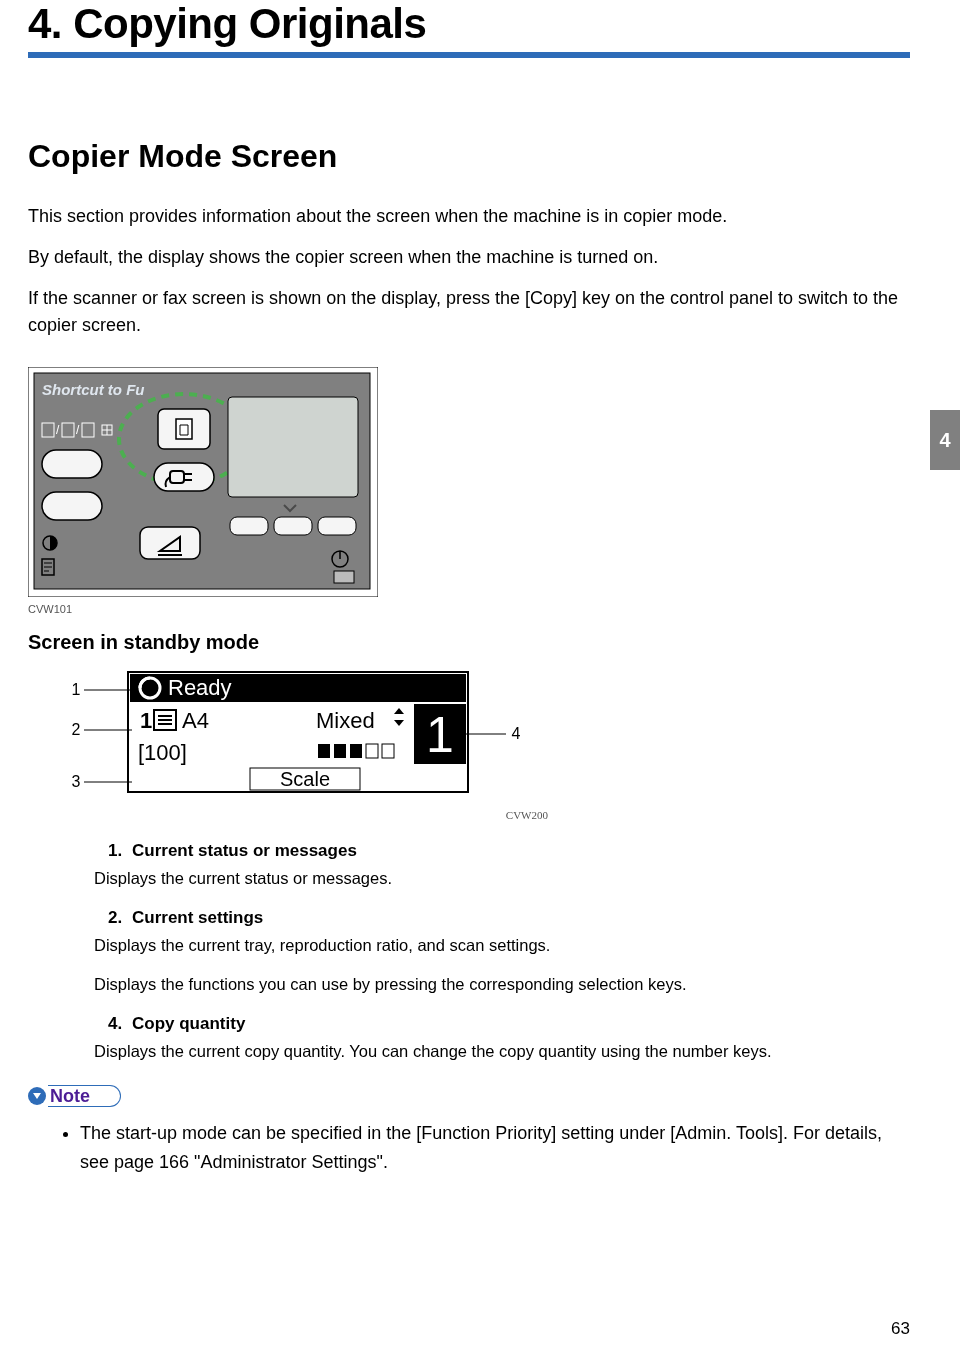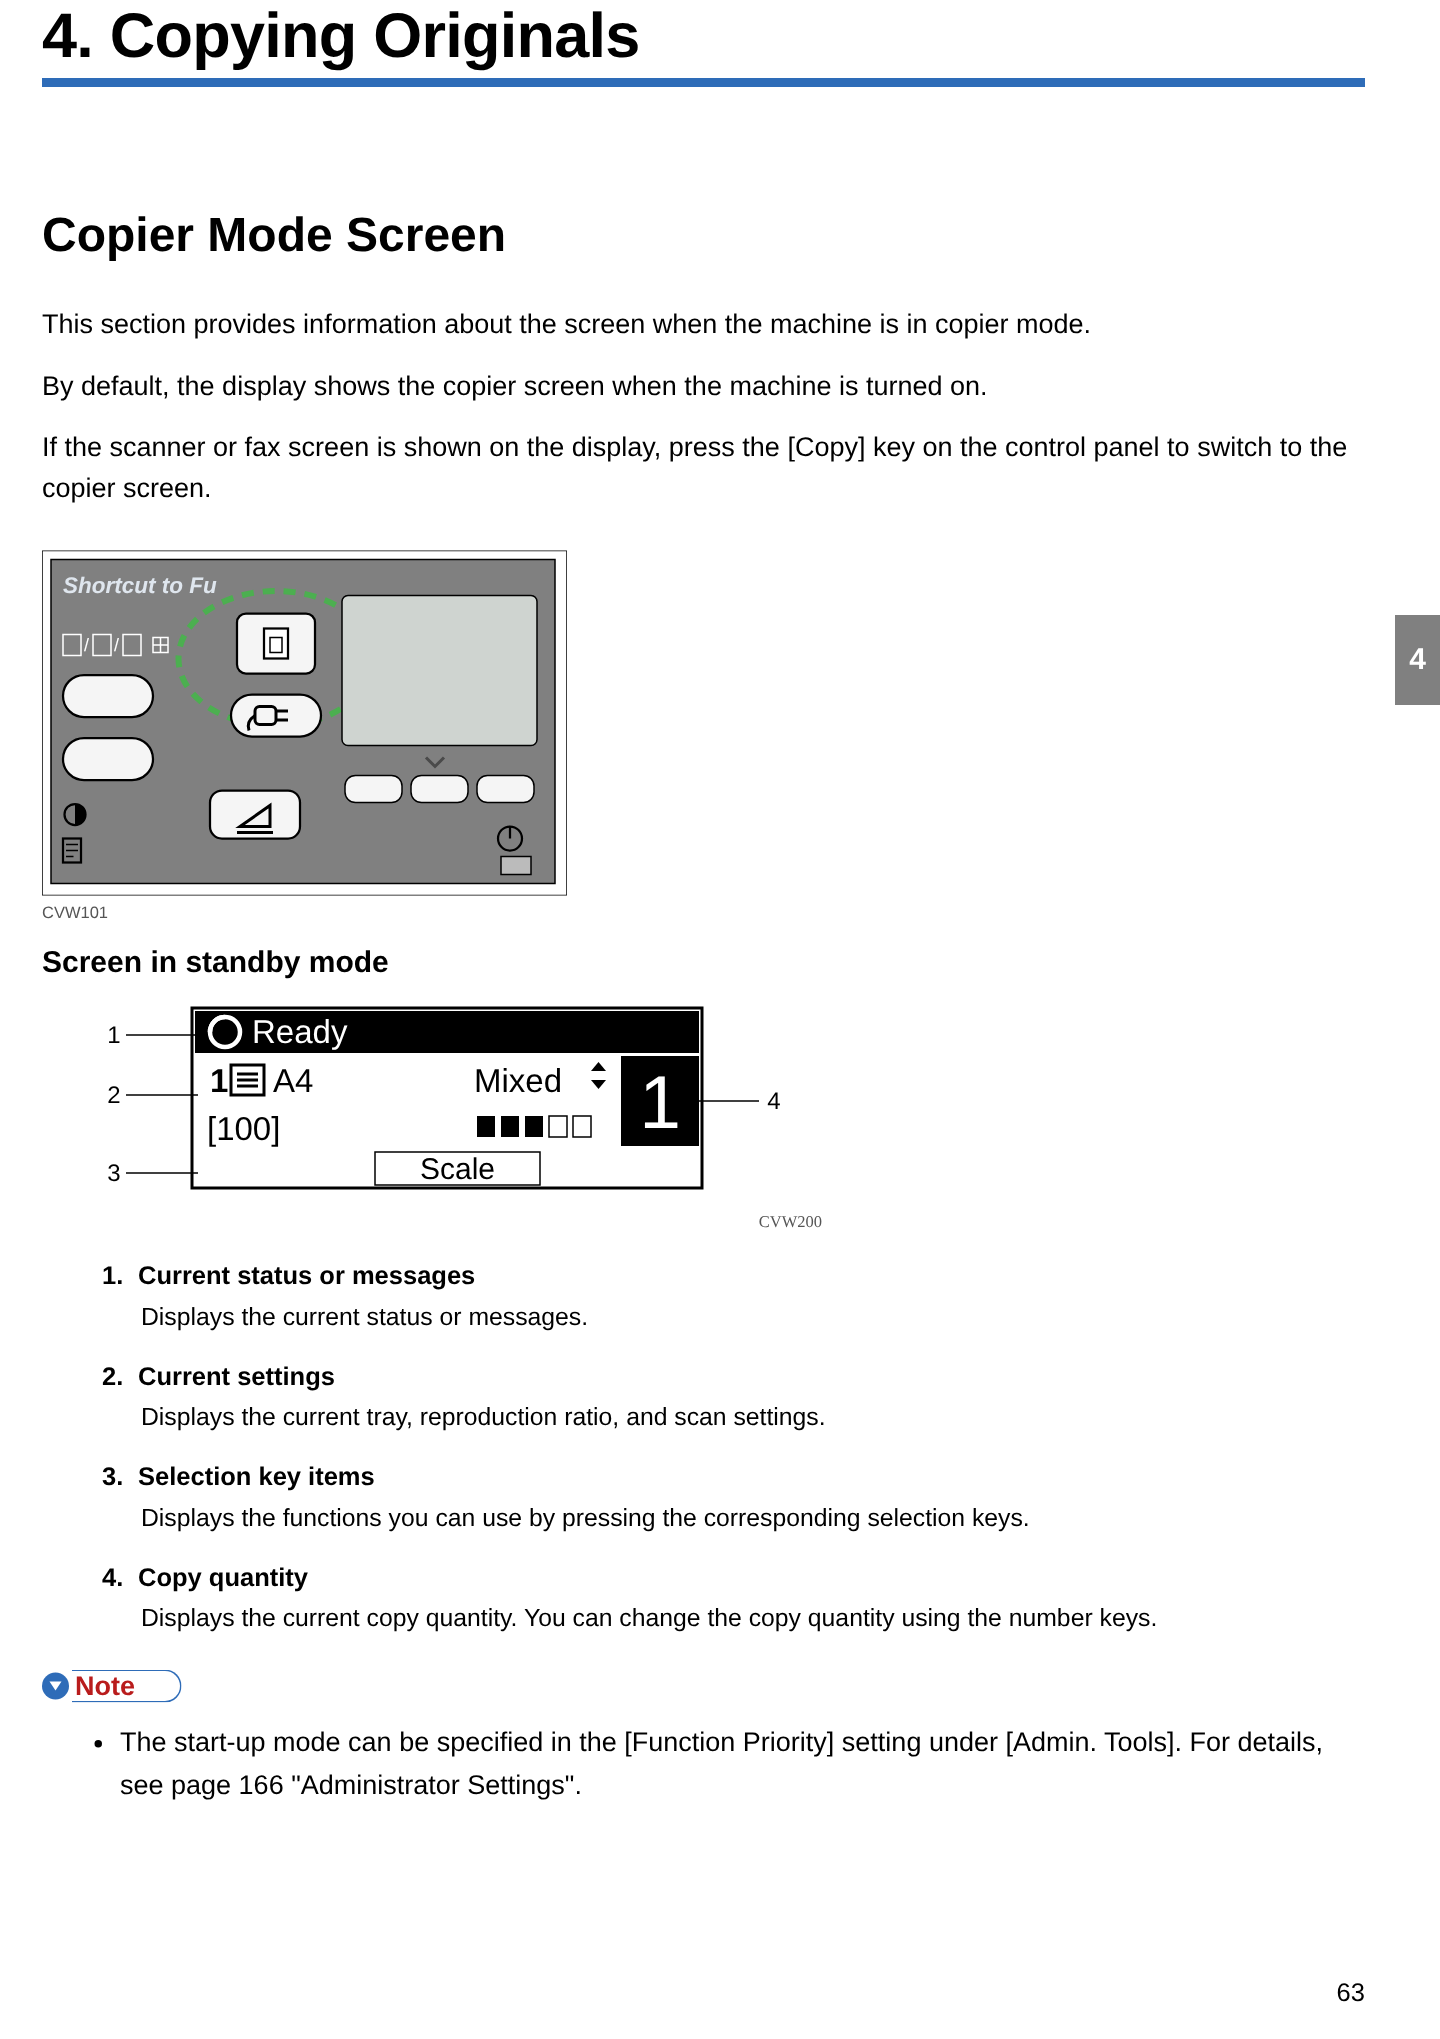--- a/index.html
+++ b/index.html
@@ -94,20 +94,21 @@
     margin-left: 40px;
     list-style: none;
     padding: 0;
   }
   .numbered-list > li {
     margin-bottom: 20px;
   }
   .li-label {
     font-weight: 700;
     font-size: 17px;
+    margin-left: 40px;
   }
   .li-desc {
     font-size: 16.5px;
     margin-top: 8px;
     margin-left: 26px;
   }
   .li-num {
     display: inline-block;
     width: 24px;
   }
@@ -131,21 +132,21 @@
   .note-icon::before {
     content: "";
     width: 0; height: 0;
     border-left: 4px solid transparent;
     border-right: 4px solid transparent;
     border-top: 6px solid #fff;
   }
   .note-label {
     font-weight: 700;
     font-size: 18px;
-    color: #b91c1c;
+    color: #4c1d95;
     padding: 0 30px 0 2px;
     border-top: 1.5px solid #2e6cb8;
     border-bottom: 1.5px solid #2e6cb8;
     border-right: 1.5px solid #2e6cb8;
     border-top-right-radius: 11px;
     border-bottom-right-radius: 11px;
     line-height: 20px;
   }
 
   .bullet-list {
@@ -305,23 +306,20 @@
       </div>
       <div class="li-desc">Displays the current status or messages.</div>
     </li>
     <li>
       <div class="li-label">
         <span class="li-num">2.</span><span>Current settings</span>
       </div>
       <div class="li-desc">Displays the current tray, reproduction ratio, and scan settings.</div>
     </li>
     <li>
-      <div class="li-label">
-        <span class="li-num">3.</span><span>Selection key items</span>
-      </div>
       <div class="li-desc">Displays the functions you can use by pressing the corresponding selection keys.</div>
     </li>
     <li>
       <div class="li-label">
         <span class="li-num">4.</span><span>Copy quantity</span>
       </div>
       <div class="li-desc">Displays the current copy quantity. You can change the copy quantity using the number keys.</div>
     </li>
   </ol>
 

